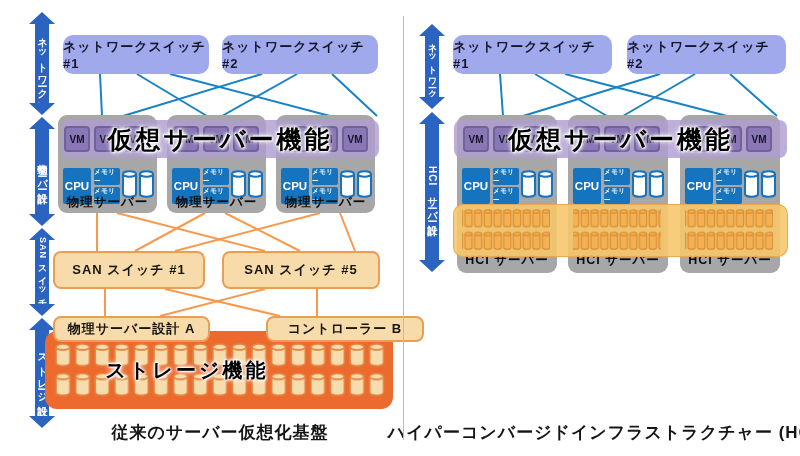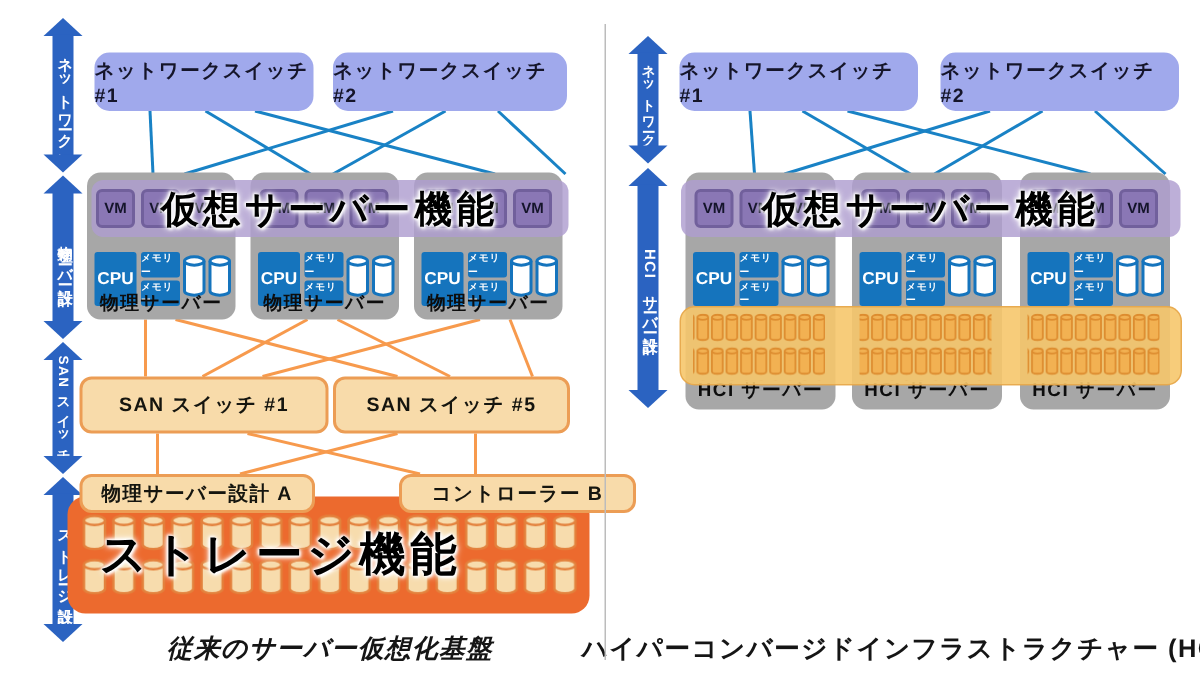--- a/index.html
+++ b/index.html
@@ -266,45 +266,45 @@
             <ellipse cx="4.8" cy="3.5" rx="3.6" ry="1.7"></ellipse>
           </g>
         </pattern>
       </defs>
       <rect x="8" y="1" width="88" height="45" fill="url(#cylR)"></rect>
       <rect x="119" y="1" width="88" height="45" fill="url(#cylR)"></rect>
       <rect x="231" y="1" width="88" height="45" fill="url(#cylR)"></rect>
     </svg>
   </div>
 
-  <div class="abs tanbox" style="left:53px;top:251px;width:166px;height:38px;">
+  <div class="abs tanbox" style="left:53px;top:251px;width:152px;height:38px;">
     <span>SAN スイッチ #1</span>
   </div>
   <div class="abs tanbox" style="left:222px;top:251px;width:158px;height:38px;">
     <span>SAN スイッチ #5</span>
   </div>
 
   <div class="abs storagebig" style="left:45px;top:331px;width:348px;height:78px;"></div>
   <svg class="abs" style="left:53px;top:341px;" width="332" height="59" viewBox="0 0 332 59">
     <defs>
       <pattern id="cylL" width="19.6" height="29.5" patternUnits="userSpaceOnUse">
         <g style="fill:var(--disk_tan_fill);stroke:var(--disk_tan_stroke);stroke-width:1.6">
           <path d="M3,6 v16 a7,3 0 0 0 14,0 v-16"></path>
           <ellipse cx="10" cy="6" rx="7" ry="3"></ellipse>
         </g>
       </pattern>
     </defs>
     <rect x="0" y="0" width="332" height="59" fill="url(#cylL)"></rect>
   </svg>
-  <div class="abs band-title" style="left:45px;top:331px;width:284px;height:78px;font-size:31px;">ストレージ機能</div>
+  <div class="abs band-title" style="left:45px;top:331px;width:284px;height:78px;font-size:20px;">ストレージ機能</div>
 
   <div class="abs tanbox" style="left:53px;top:316px;width:157px;height:26px;">
     <span>物理サーバー設計 A</span>
   </div>
   <div class="abs tanbox" style="left:222px;top:316px;width:158px;height:26px;margin-left:44px;">
     <span>コントローラー B</span>
   </div>
 
-  <div class="abs caption" style="left:60px;top:421px;width:320px;height:22px;font-style:italic;">従来のサーバー仮想化基盤</div>
+  <div class="abs caption" style="left:60px;top:421px;width:320px;height:22px;">従来のサーバー仮想化基盤</div>
   <div class="abs caption" style="left:440px;top:421px;width:332px;height:22px;">ハイパーコンバージドインフラストラクチャー (HCI)</div>
   <div class="divider" style="left:403px;top:16px;height:424px;"></div>
 
 </div>
 
 </body></html>

